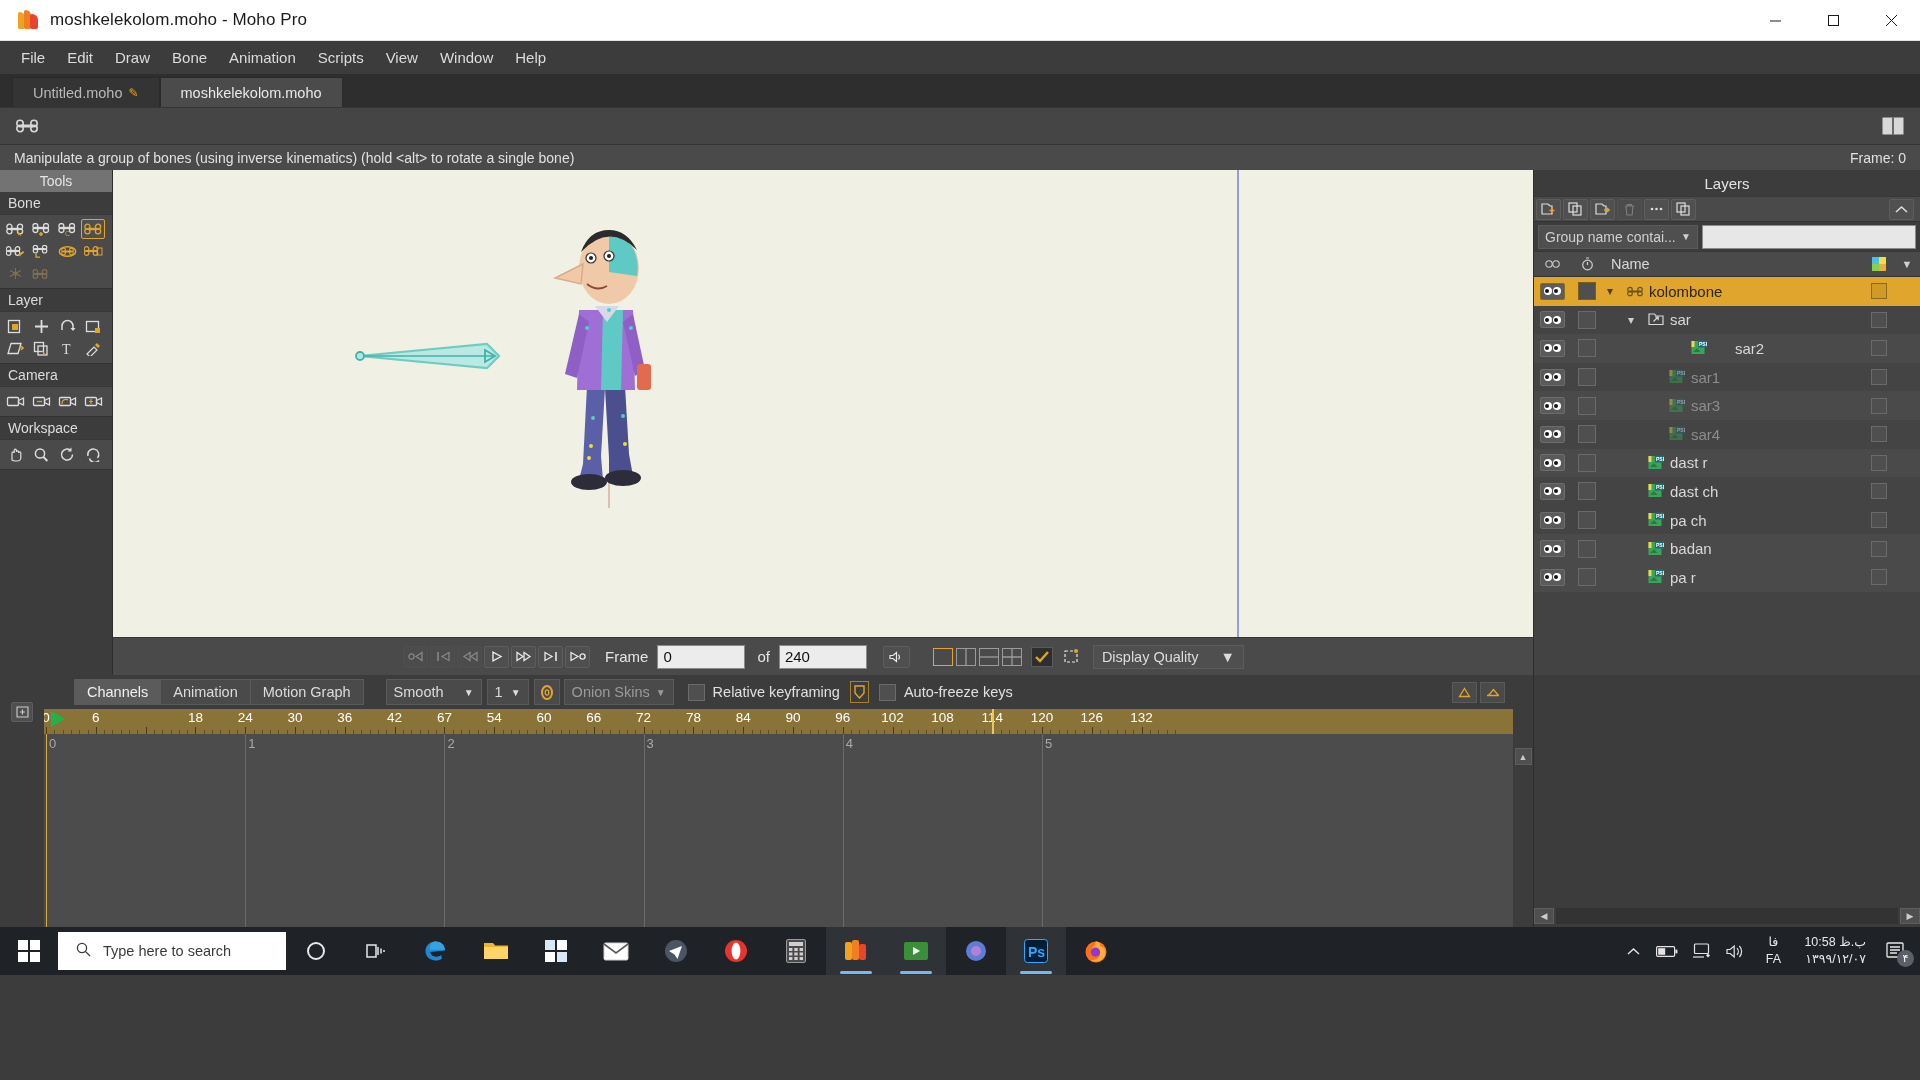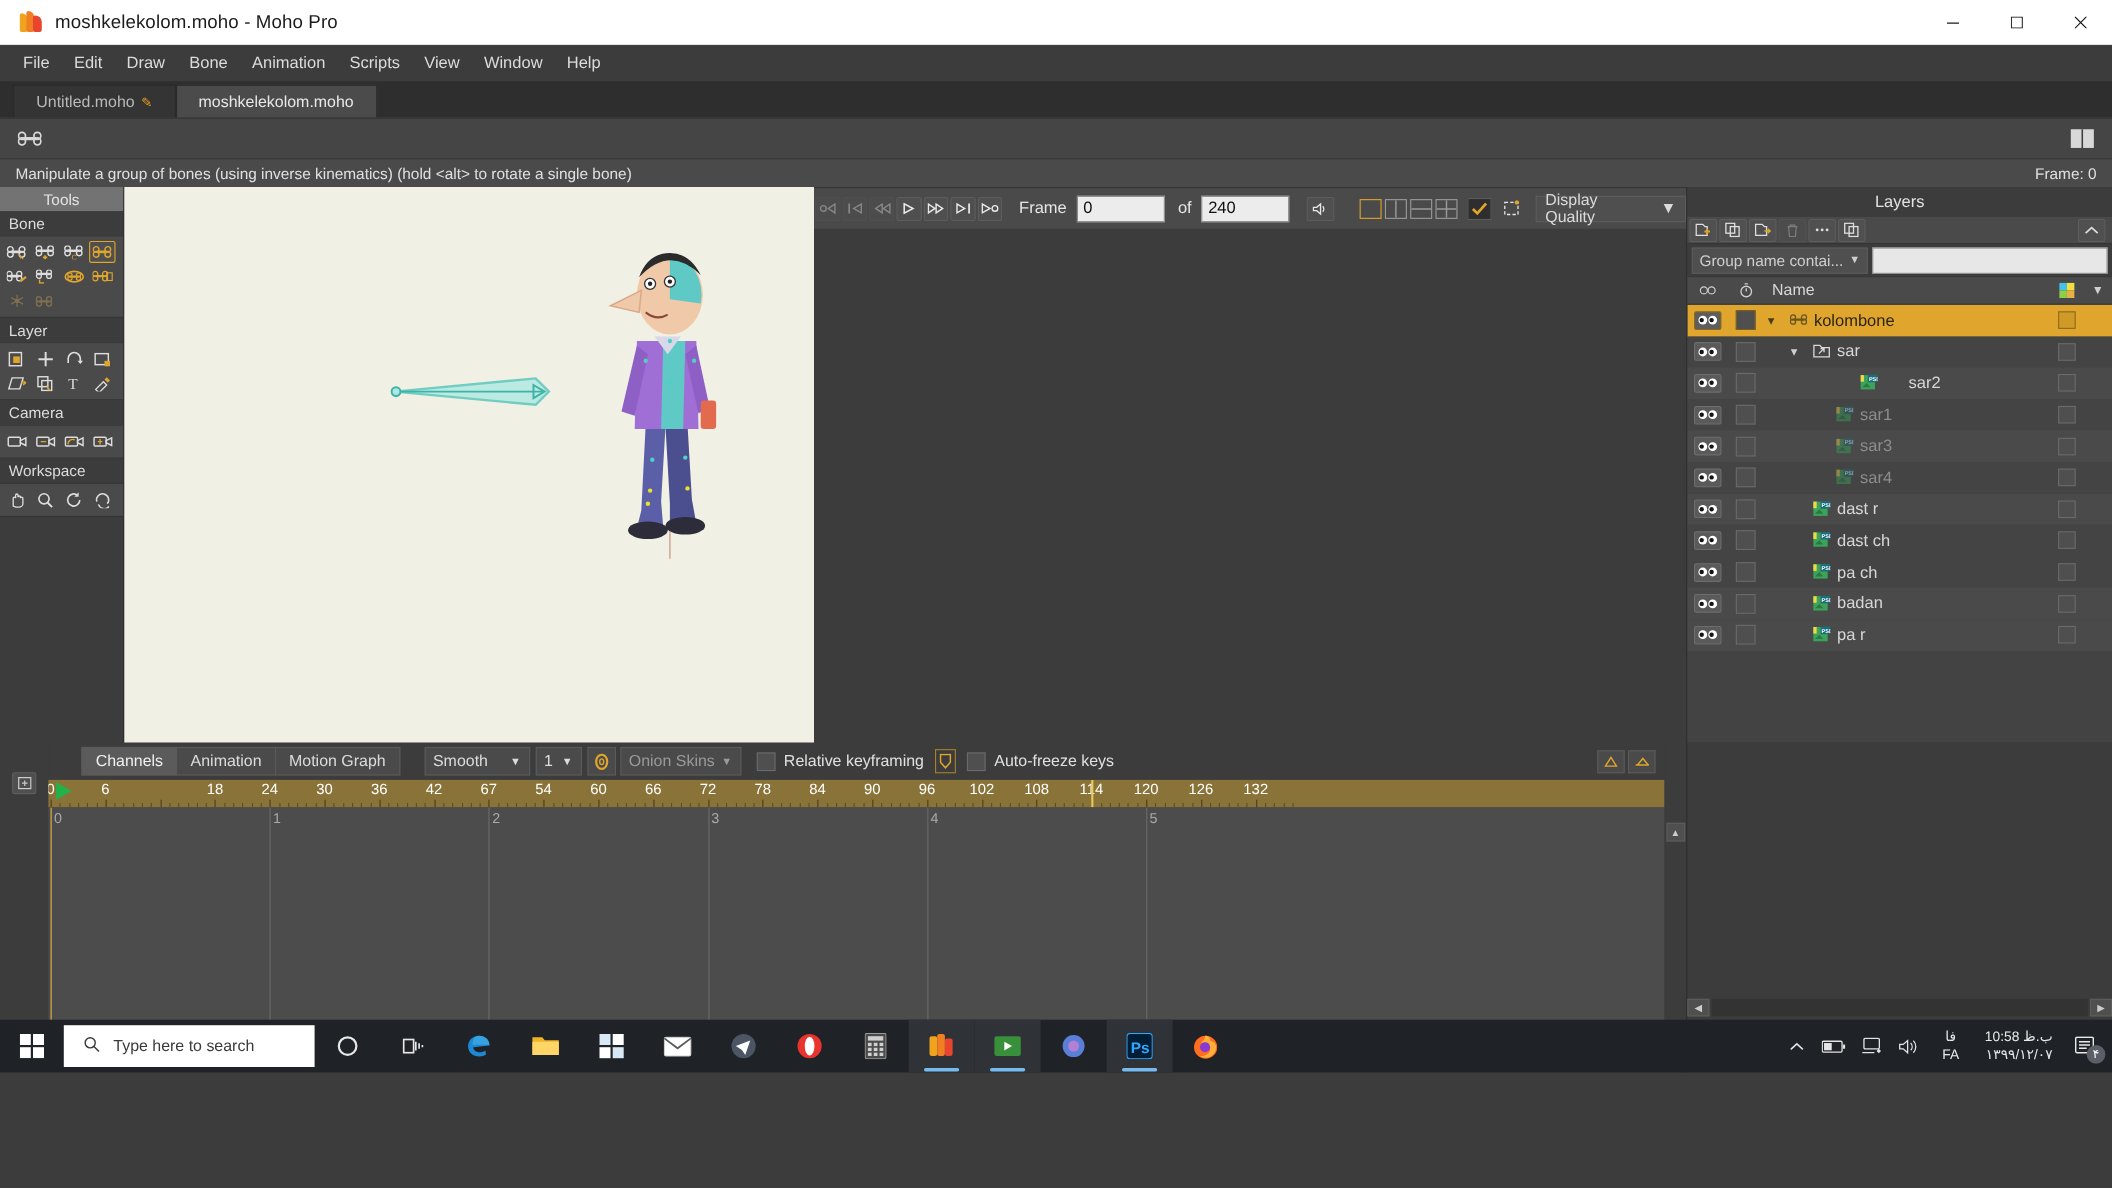--- a/index.html
+++ b/index.html
@@ -62,21 +62,21 @@
                   font-size:14px; color:#dcdcdc; background:#3c3c3c; }
   .tgrid { background:#4a4a4a; padding:4px 3px 5px 3px; display:flex; flex-wrap:wrap; gap:2px;
            border-top:1px solid #383838; border-bottom:1px solid #333; }
   .tbtn { width:24px; height:20px; display:flex; align-items:center; justify-content:center;
           border:1px solid transparent; border-radius:2px; }
   .tbtn.sel { border-color:#e0a52c; background:#4f4f4f; }
   .tbtn svg { display:block; }
   .tbtn.dim { opacity:.42; }
 
   
-  .canvaswrap { flex:1; min-width:0; background:#3c3c3c; display:flex; flex-direction:row; }
+  .canvaswrap { flex:1; min-width:0; background:#3c3c3c; display:flex; flex-direction:column; }
   .canvas { flex:1; background:#f0f0e4; position:relative; overflow:hidden; }
   .edgeline { position:absolute; top:0; bottom:0; width:2px; background:#9a9ad6; }
   .ikbone { position:absolute; }
   
   .playbar { height:38px; background:#4a4a4a; display:flex; align-items:center;
              justify-content:center; gap:0; flex:0 0 38px; border-top:1px solid #353535; }
   .pbtn { width:25px; height:22px; margin:0 1px; display:flex; align-items:center;
           justify-content:center; border:1px solid #5d5d5d; background:#4f4f4f; border-radius:2px; }
   .pbtn.dis { opacity:.45; border-color:#565656; }
   .pblabel { margin:0 9px 0 14px; font-size:15px; color:#e6e6e6; }

